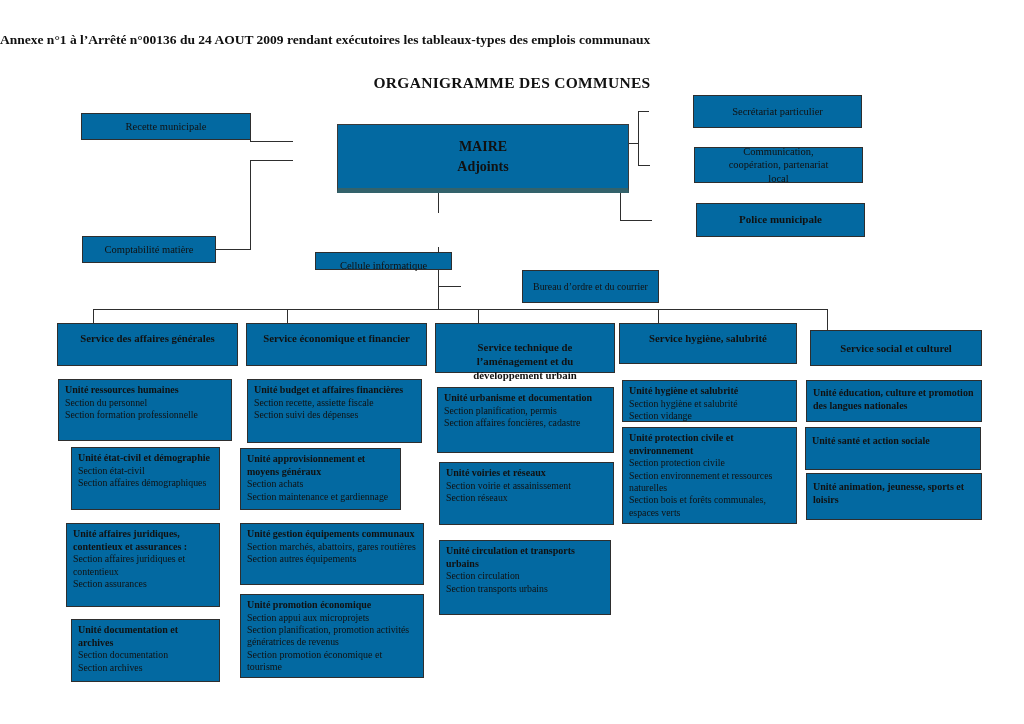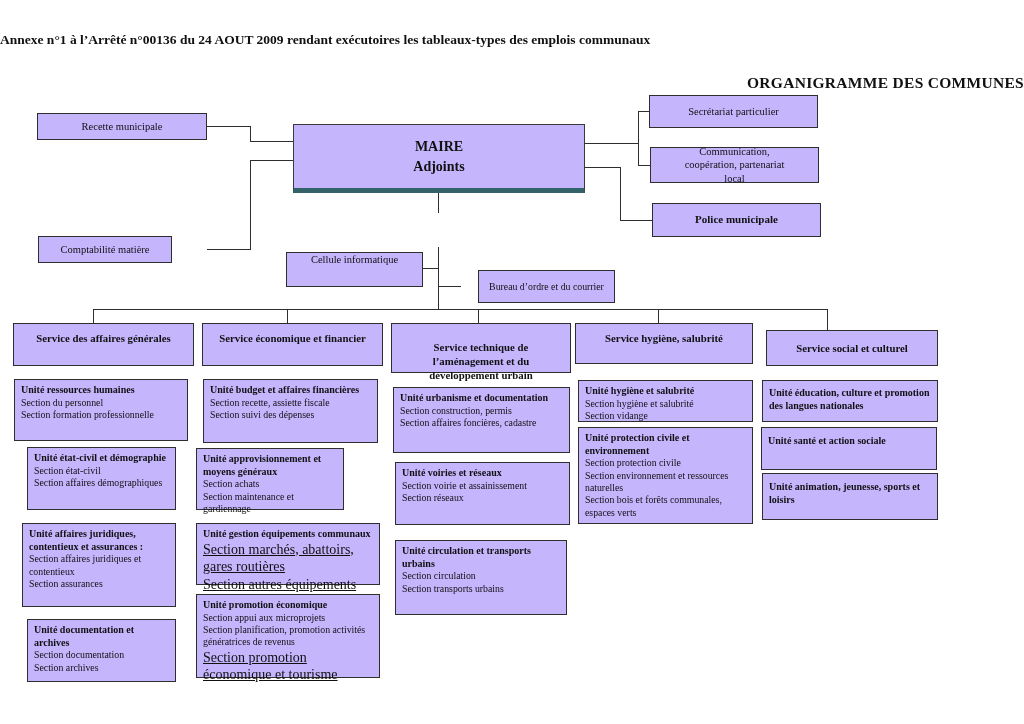--- a/index.html
+++ b/index.html
@@ -1,34 +1,34 @@
 <!DOCTYPE html>
 <html><head>
 <meta charset="utf-8">
 <style>
   html,body { margin:0; padding:0; background:#fff; }
   #canvas {
     position:relative; width:1024px; height:724px; background:#ffffff;
     font-family:"Liberation Serif", serif; color:#111; overflow:hidden;
   }
-  .box { position:absolute; box-sizing:border-box; border:1px solid #2e2e2e; background:#c4b5fd; }
+  .box { position:absolute; box-sizing:border-box; border:1px solid #2e2e2e; background:#0369a1;margin-left:44px; }
   .flexc { display:flex; align-items:center; justify-content:center; text-align:center; }
   .ln { position:absolute; background:#2e2e2e; }
   .doc-title { position:absolute; left:0; top:32px; width:1024px; text-align:left;
                font-weight:bold; font-size:13.5px; }
-  .doc-subtitle { position:absolute; left:0; top:74px; width:1024px; text-align:right;
+  .doc-subtitle { position:absolute; left:0; top:74px; width:1024px; text-align:center;
                   font-weight:bold; font-size:15.5px; letter-spacing:.3px; }
   .maire { border:1px solid #3a3a3a; border-bottom:5px solid #33626b;
            font-weight:bold; font-size:14px; line-height:1.4; }
   .sg { font-weight:bold; font-size:13.5px; }
   .sm { font-size:10.5px; line-height:1.25; }
   .hdr { font-weight:bold; font-size:10.8px; line-height:1.3; text-align:center; padding:7px 6px 0 6px; }
   .unit { padding:4px 5px 0 6px; font-size:9.8px; line-height:1.26; text-align:left; }
   .unit .ut { font-weight:bold; font-size:10px; }
-  .xs { font-size:14px;text-decoration:underline; }
+  .xs { font-size:10px; }
 </style>
 </head>
 <body>
 
 <div id="canvas">
 
   <div class="doc-title">Annexe n°1 à l’Arrêté n°00136 du 24 AOUT 2009 rendant exécutoires les tableaux-types des emplois communaux</div>
   <div class="doc-subtitle">ORGANIGRAMME DES COMMUNES</div>
 
   <div>
@@ -84,21 +84,21 @@
 
   <div class="box flexc sm" style="left:650px;top:147px;width:169px;height:36px;padding:0 28px">
     <span>Communication, coopération, partenariat local</span>
   </div>
 
   <div class="box flexc sm" style="left:652px;top:203px;width:169px;height:34px;font-weight:bold;font-size:11px">
     <span>Police municipale</span>
   </div>
 
 
-  <div class="box sm" style="left:286px;top:252px;width:137px;height:35px;text-align:center;">
+  <div class="box sm" style="left:271px;top:252px;width:137px;height:18px;text-align:center;padding-top:6px">
     <span>Cellule informatique</span>
   </div>
 
   <div class="box flexc" style="left:478px;top:270px;width:137px;height:33px;font-size:9.8px">
     <span>Bureau d’ordre et du courrier</span>
   </div>
 
   <div class="box hdr" style="left:13px;top:323px;width:181px;height:43px">
     <span>Service des affaires générales</span>
   </div>
@@ -134,40 +134,40 @@
     <div class="ut">Unité documentation et archives</div>
     <div>Section documentation</div>
     <div>Section archives</div>
   </div>
 
   <div class="box unit" style="left:203px;top:379px;width:175px;height:64px">
     <div class="ut">Unité budget et affaires financières</div>
     <div>Section recette, assiette fiscale</div>
     <div>Section suivi des dépenses</div>
   </div>
-  <div class="box unit" style="left:196px;top:448px;width:148px;height:62px">
+  <div class="box unit" style="left:196px;top:448px;width:161px;height:62px">
     <div class="ut">Unité approvisionnement et moyens généraux</div>
     <div>Section achats</div>
     <div>Section maintenance et gardiennage</div>
   </div>
   <div class="box unit" style="left:196px;top:523px;width:184px;height:62px">
     <div class="ut">Unité gestion équipements communaux</div>
     <div class="xs">Section marchés, abattoirs, gares routières</div>
     <div class="xs">Section autres équipements</div>
   </div>
   <div class="box unit" style="left:196px;top:594px;width:184px;height:84px">
     <div class="ut">Unité promotion économique</div>
     <div>Section appui aux microprojets</div>
     <div>Section planification, promotion activités génératrices de revenus</div>
     <div class="xs">Section promotion économique et tourisme</div>
   </div>
 
   <div class="box unit" style="left:393px;top:387px;width:177px;height:66px">
     <div class="ut">Unité urbanisme et documentation</div>
-    <div>Section construction, permis</div>
+    <div>Section planification, permis</div>
     <div>Section affaires foncières, cadastre</div>
   </div>
   <div class="box unit" style="left:395px;top:462px;width:175px;height:63px">
     <div class="ut">Unité voiries et réseaux</div>
     <div>Section voirie et assainissement</div>
     <div>Section réseaux</div>
   </div>
   <div class="box unit" style="left:395px;top:540px;width:172px;height:75px">
     <div class="ut">Unité circulation et transports urbains</div>
     <div>Section circulation</div>

